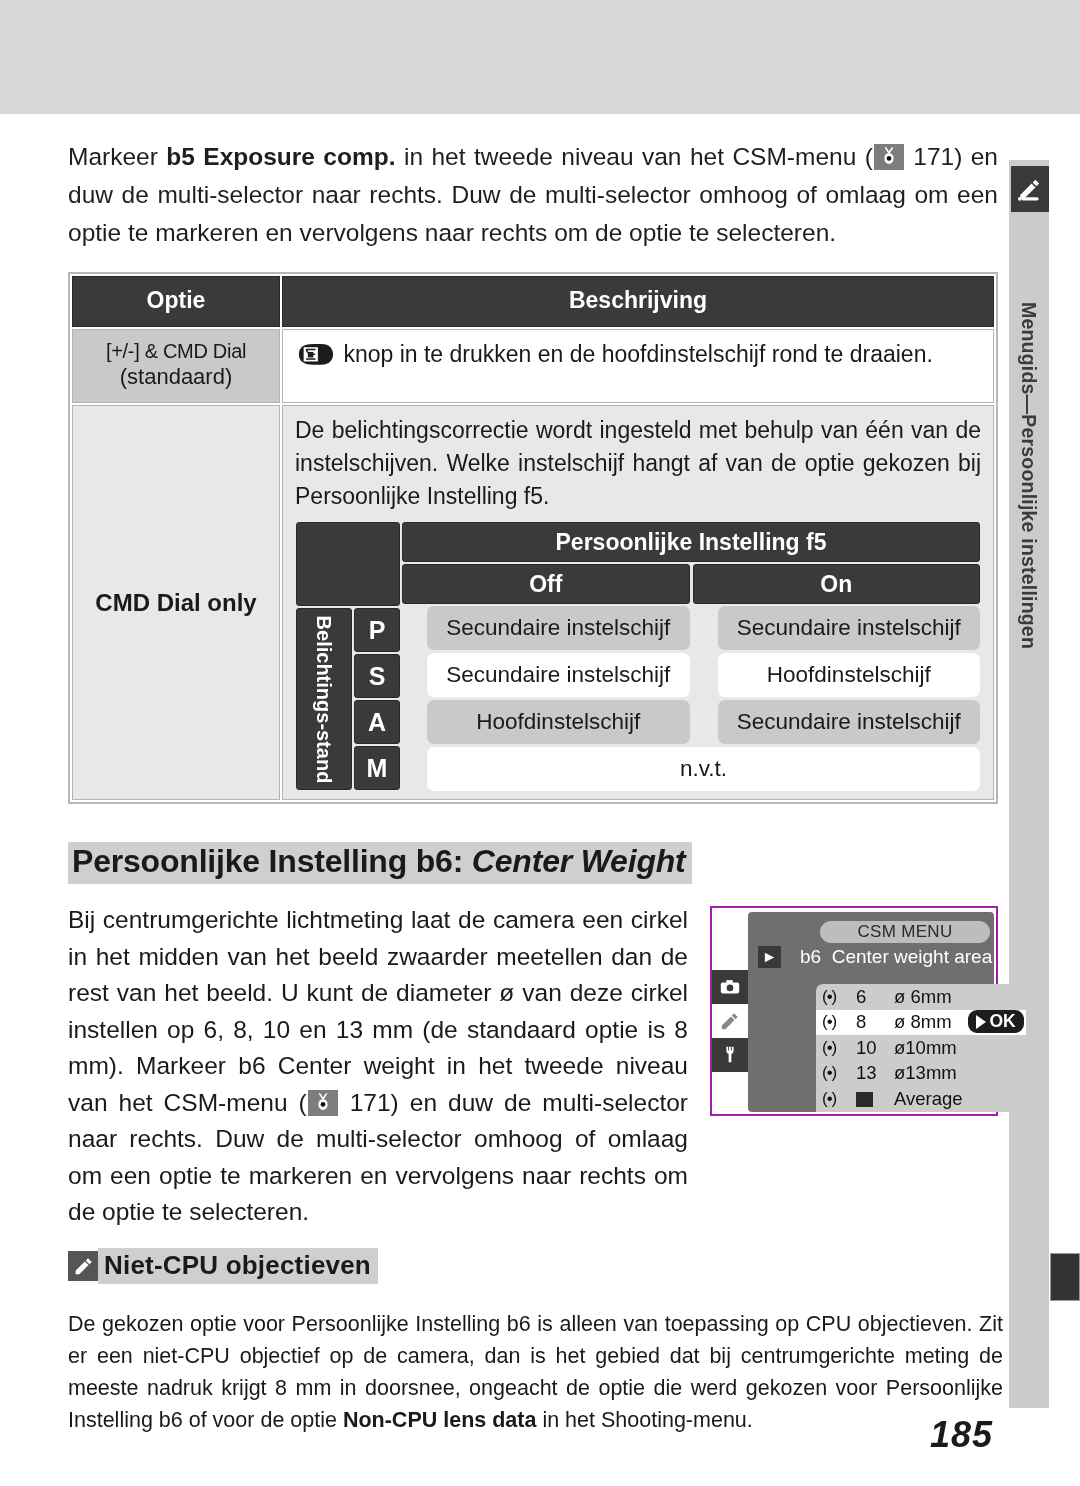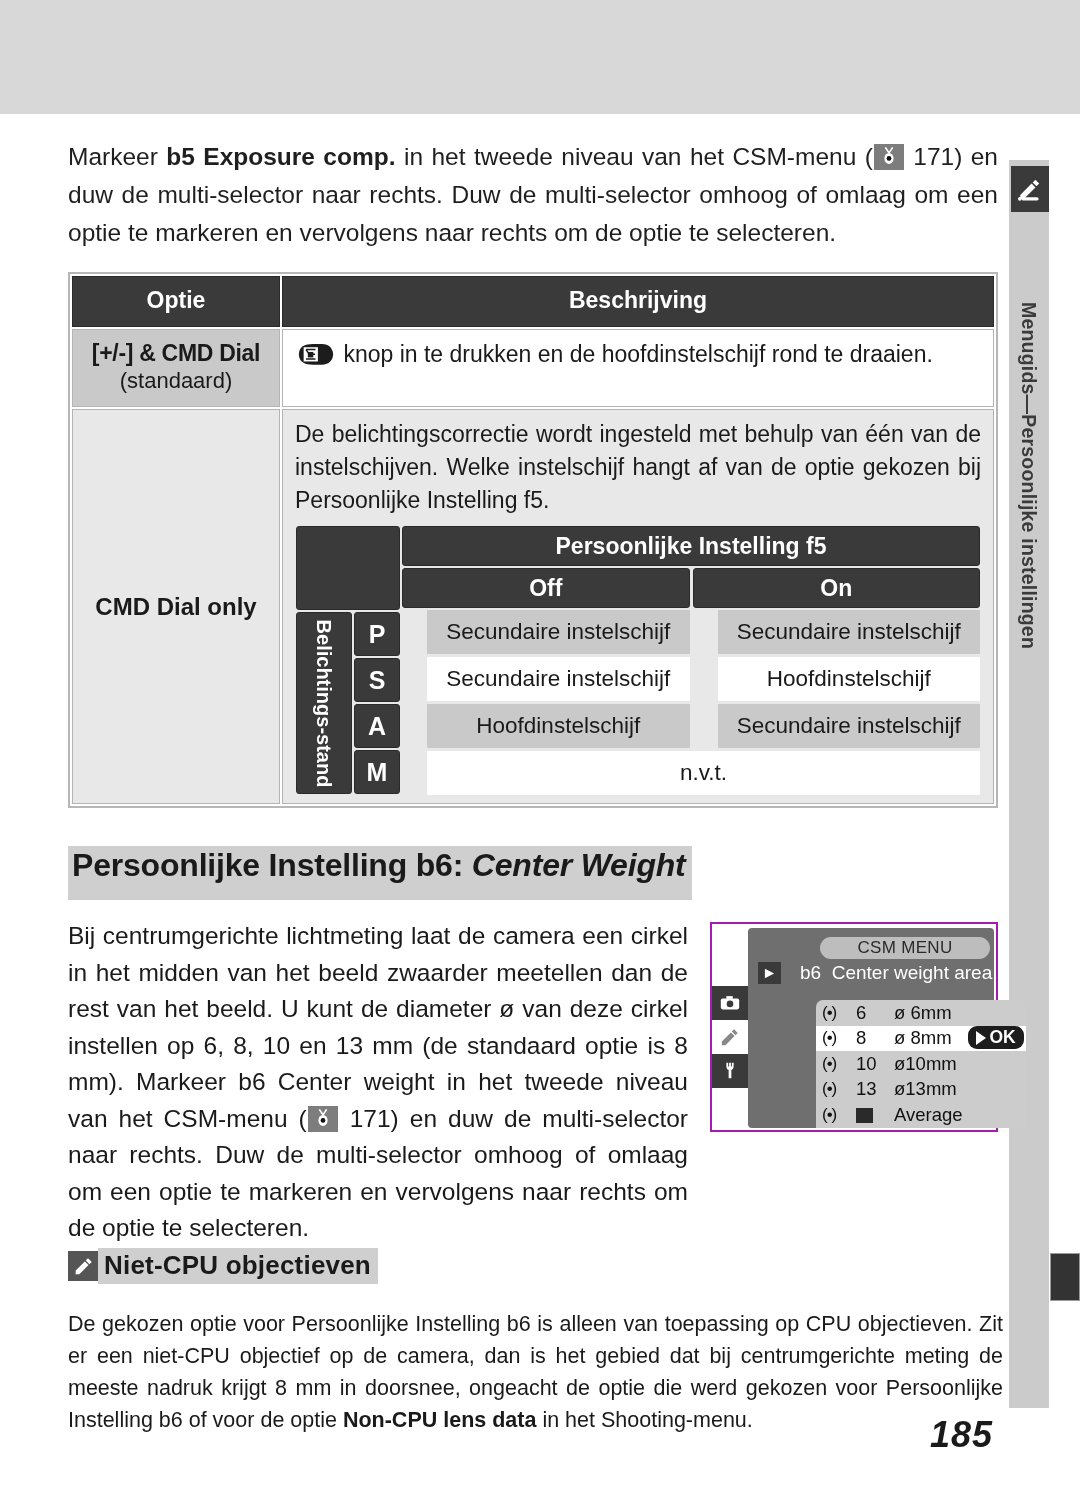--- a/index.html
+++ b/index.html
@@ -129,21 +129,21 @@
   }
   .c-opt { width: 208px; }
   .c-desc { flex: 1; }
 
   .opt-cell {
     background: #c9c9c9;
     text-align: center;
     padding: 10px 6px 12px;
     font-size: 22.5px;
   }
-  .opt-cell .l1 { font-weight: bold; font-size: 23px; letter-spacing: -0.3px;}
+  .opt-cell .l1 { font-weight: normal; font-size: 20px; letter-spacing: -0.3px;}
   .opt-cell .l2 { font-weight: 300; font-size: 22px; margin-top: 1px; text-align: center;}
 
   .desc-cell {
     background: #ffffff;
     padding: 8px 14px 10px 12px;
     font-size: 23px;
     line-height: 33px;
     font-weight: 300;
     text-align: justify;
   }
@@ -254,38 +254,38 @@
 
   .sub-datarow { display: flex; flex: 1; margin: 1px 1px 2px 1px; }
   .sub-datarow:last-child { margin-bottom: 0; }
   .dcell {
     flex: 1;
     display: flex;
     align-items: center;
     justify-content: center;
     font-size: 22.5px;
     font-weight: 300;
-    border-radius: 1px;
+    border-radius: 7px;
     box-sizing: border-box;
     padding: 9px 4px;
     margin-left: 25px;
   }
   .dcell.shade { background: #c9c9c9; }
   .dcell.plain { background: #ffffff; }
   .dcell.first { margin-right: 3px; }
   .dcell.full { flex: 1 1 100%; }
 
   
   .sec-head {
     margin-top: 38px;
     display: inline-block;
     background: #cfcfcf;
     font-size: 32px;
     font-weight: bold;
-    padding: 1px 6px 16px 4px;
+    padding: 1px 6px 4px 4px;
     letter-spacing: -0.2px;
   }
   .sec-head i { font-style: italic; }
 
   
   .two-col { margin-top: 18px; display: flex; }
   .col-text { width: 620px; }
   .col-text p {
     margin: 0;
     font-size: 24.5px;

